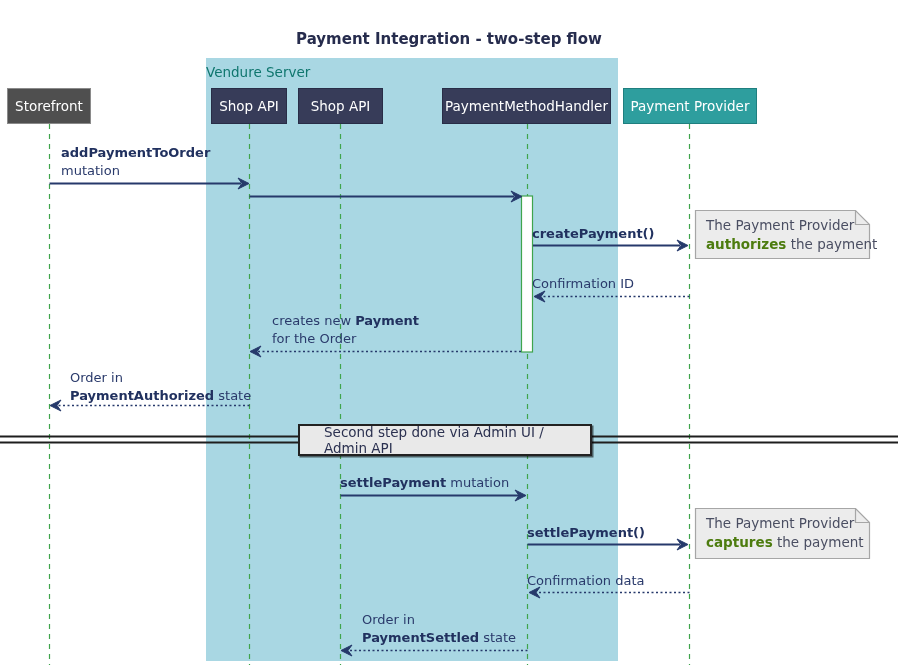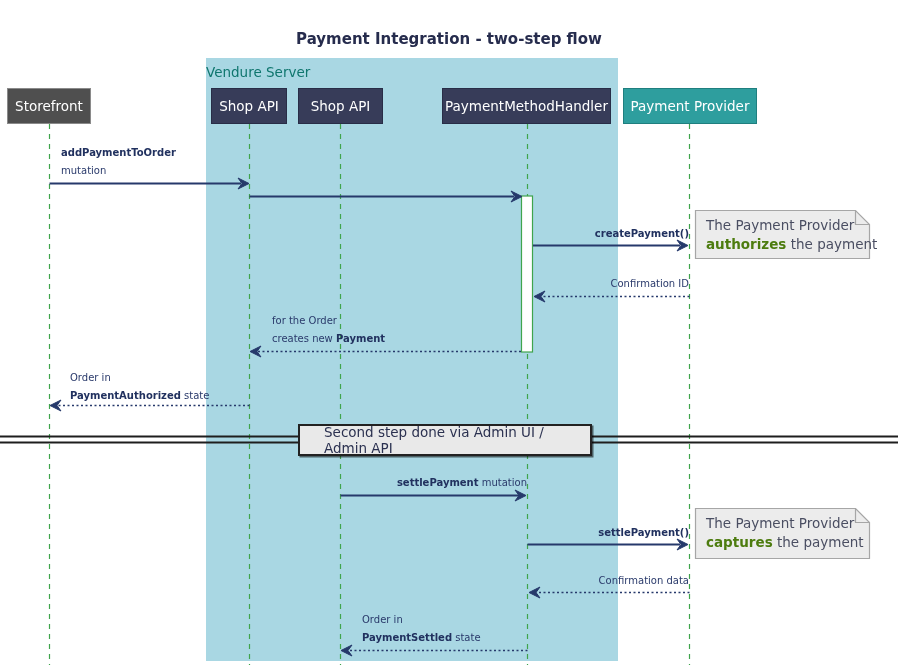--- a/index.html
+++ b/index.html
@@ -9,23 +9,23 @@
     font-size:15px;font-weight:bold;color:#262C4D;z-index:3;}
   .frame{position:absolute;left:206px;top:45px;width:412px;height:603px;background:#A9D7E3;z-index:0;}
   .frame-label{position:absolute;left:206px;top:51px;width:412px;text-align:left;
     font-size:13.5px;color:#0f766e;z-index:1;}
   svg.overlay{position:absolute;left:0;top:0;z-index:2;}
   .participant{position:absolute;height:36px;top:75px;display:flex;align-items:center;justify-content:center;
     color:#fff;font-size:13.5px;z-index:3;box-sizing:border-box;border:1px solid rgba(15,18,38,0.35);}
   .p-gray{background:#4F4F4F;border-color:#8A8A8A;}
   .p-navy{background:#373C59;}
   .p-teal{background:#2E9E9E;border-color:#1F7F7F;}
-  .msg{position:absolute;font-size:10px;color:#2A3A6B;line-height:18px;z-index:3;white-space:nowrap;}
+  .msg{position:absolute;font-size:13px;color:#2A3A6B;line-height:18px;z-index:3;white-space:nowrap;}
   .msg b{color:#21315F;}
-  .center{text-align:right;}
+  .center{text-align:left;}
   .note-text{position:absolute;font-size:13.5px;color:#4A4E62;line-height:19px;z-index:3;white-space:nowrap;}
   .note-text b{color:#4d7c0f;}
   .divider-box{position:absolute;left:298px;top:411px;width:294px;height:32px;background:#E9E9E9;
     border:2px solid #222;box-sizing:border-box;display:flex;align-items:center;justify-content:center;
     font-size:13.5px;color:#2B3150;z-index:4;box-shadow:1.5px 1.5px 0 rgba(0,0,0,0.55);padding-left:24px;}
 </style>
 </head>
 <body>
 
 <div class="canvas">
@@ -124,22 +124,22 @@
 
   <div class="msg center" style="left:532px;top:212px;width:157px;">
     <b>createPayment()</b>
   </div>
 
   <div class="msg center" style="left:532px;top:262px;width:157px;">
     <span>Confirmation ID</span>
   </div>
 
   <div class="msg" style="left:272px;top:299px;">
+    <div><span>creates new </span><b>Payment</b></div>
     <div>for the Order</div>
-    <div><span>creates new </span><b>Payment</b></div>
   </div>
 
   <div class="msg" style="left:70px;top:356px;">
     <div>Order in</div>
     <div><b>PaymentAuthorized</b><span> state</span></div>
   </div>
 
   <div class="msg center" style="left:340px;top:461px;width:187px;">
     <b>settlePayment</b><span> mutation</span>
   </div>

